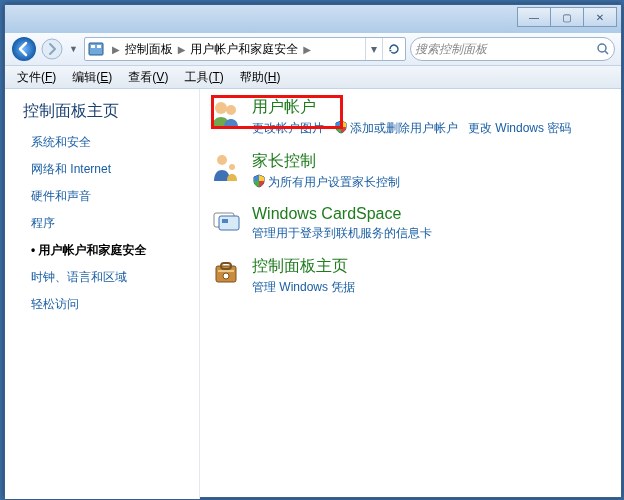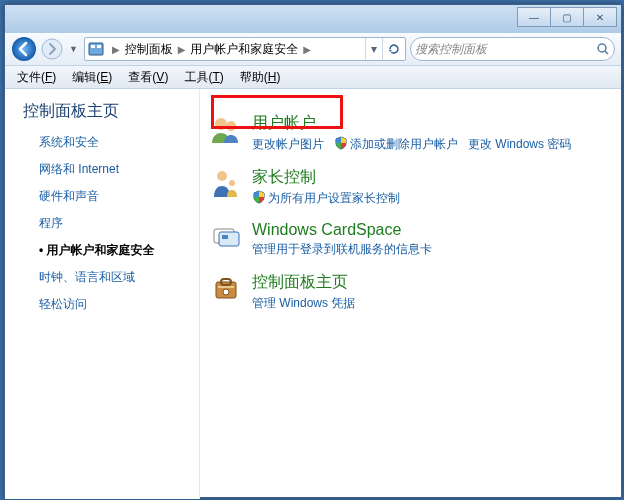--- a/index.html
+++ b/index.html
@@ -17,24 +17,24 @@
   .addr-ref{width:22px;height:100%;border-left:1px solid #cbd8e8;display:flex;align-items:center;justify-content:center}
   .addr-dd{width:16px;height:100%;border-left:1px solid #cbd8e8;display:flex;align-items:center;justify-content:center;color:#567}
   .search{width:195px;height:22px;border:1px solid #a0b6cf;background:#fff;border-radius:12px;display:flex;align-items:center;padding:0 4px;color:#888;font-style:italic}
   .search svg{margin-left:auto}
   .menubar{height:22px;background:linear-gradient(#f2f6fb,#e1e9f2);border-bottom:1px solid #c2d3e5;display:flex;align-items:center;padding:0 4px}
   .menu-item{padding:2px 8px}
   .menu-item u{text-decoration:underline}
   .body{display:flex;height:calc(100% - 28px - 32px - 22px)}
   .sidebar{width:195px;background:#fff;border-right:1px solid #e3e9f0;padding:12px 12px;box-sizing:border-box}
   .sidebar .hdr{color:#1a3f70;font-size:16px;margin:0 0 8px 6px}
-  .side-link{display:block;color:#195ea4;padding:4px 6px;margin:2px 16px;border-radius:2px}
+  .side-link{display:block;color:#195ea4;padding:4px 6px;margin:2px 8px;border-radius:2px}
   .side-link.active{color:#000;font-weight:bold}
   .side-link.active::before{content:"• ";color:#000}
-  .content{flex:1;padding:16px 10px;overflow:auto}
+  .content{flex:1;padding:0 10px;overflow:auto}
   .hl{position:absolute;border:3px solid #e11;left:206px;top:90px;width:126px;height:28px;pointer-events:none}
   .cat{display:flex;margin:8px 0 14px 0}
   .cat-icon{width:32px;height:32px;margin-right:10px;flex-shrink:0;display:flex;align-items:center;justify-content:center}
   .cat-body{flex:1}
   .cat-title{color:#1e7b1e;font-size:16px;margin-bottom:2px}
   .cat-links{display:flex;flex-wrap:wrap;gap:10px;align-items:center}
   .cat-link{color:#195ea4;font-size:12px}
   .shield{width:14px;height:14px;display:inline-block;vertical-align:-2px;margin-right:2px}
   svg{display:block}
 </style>

